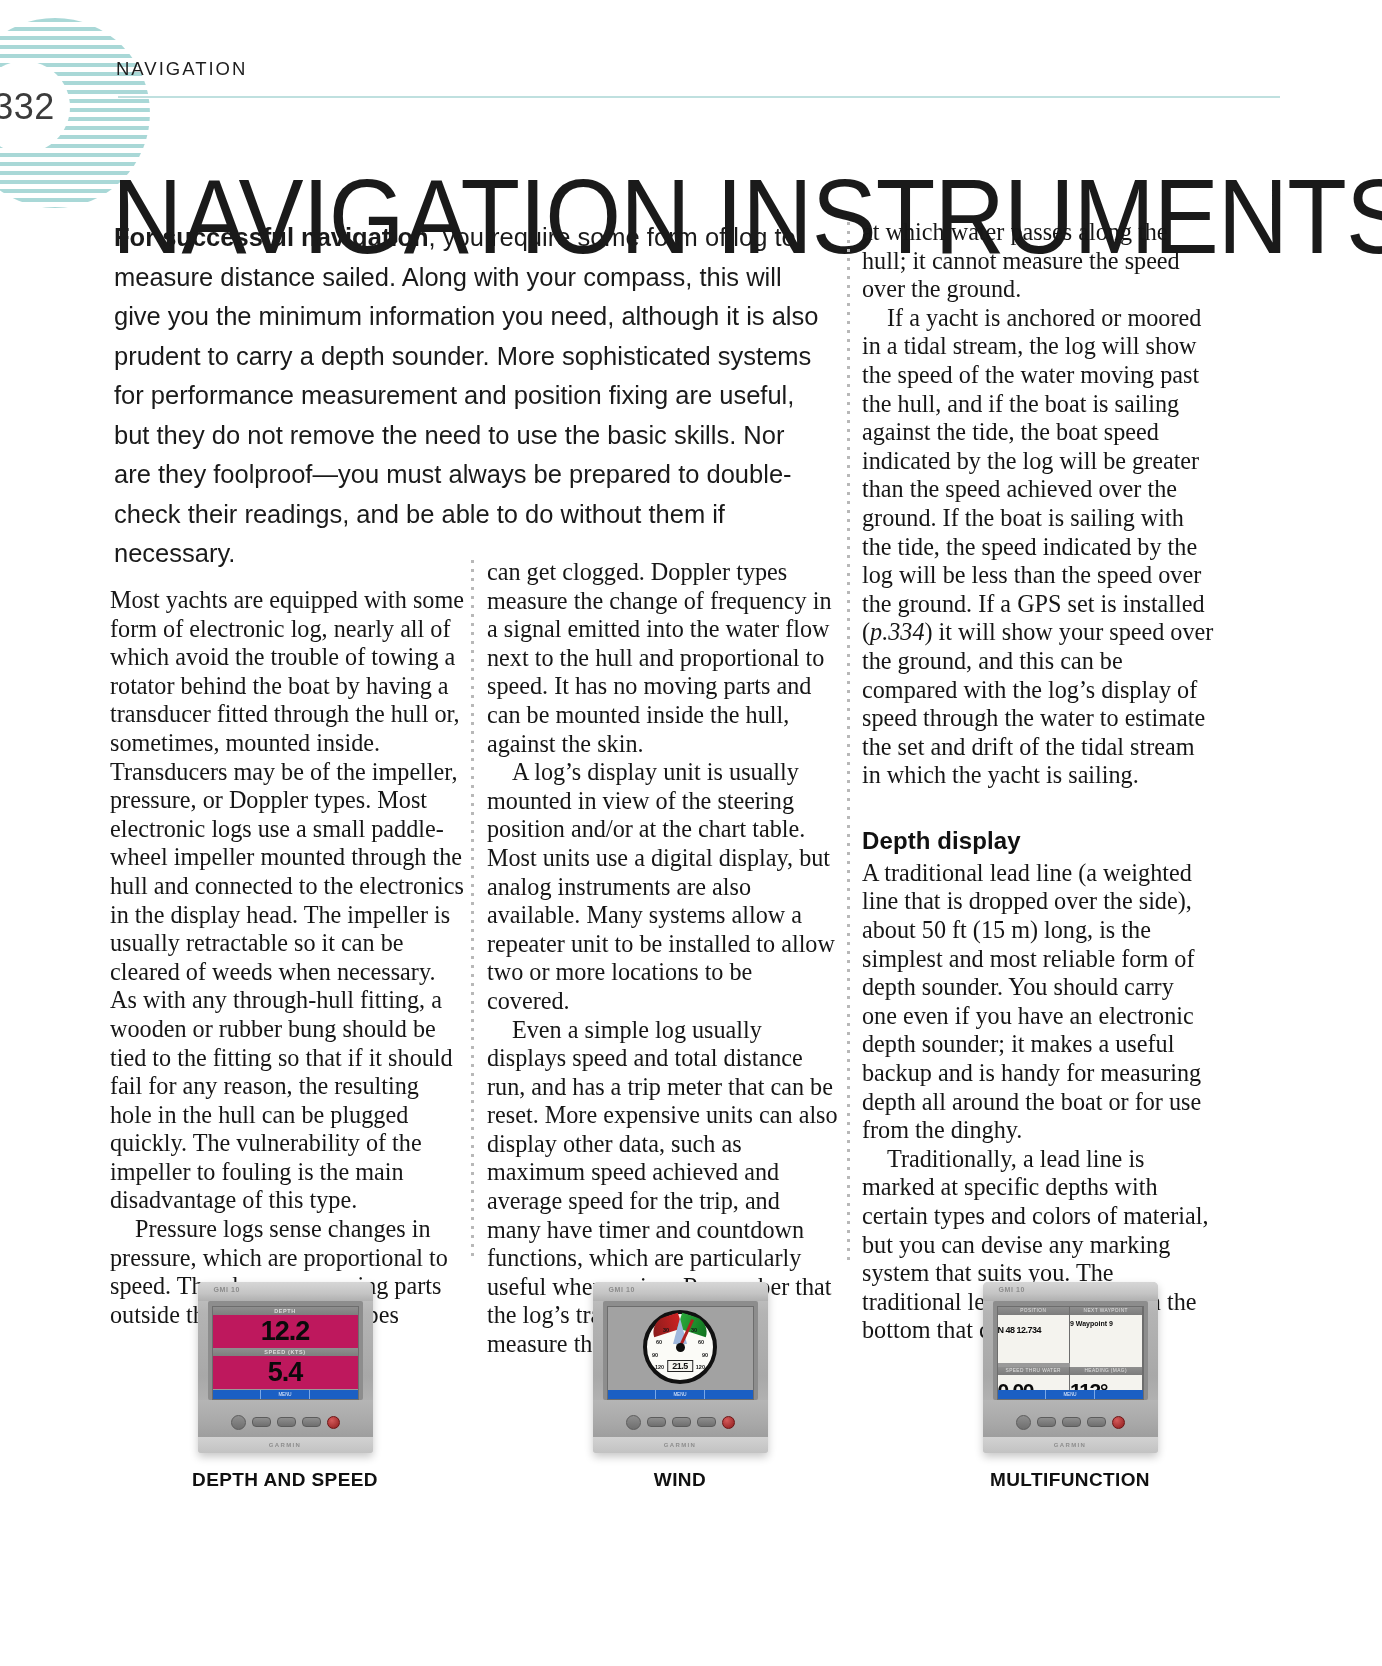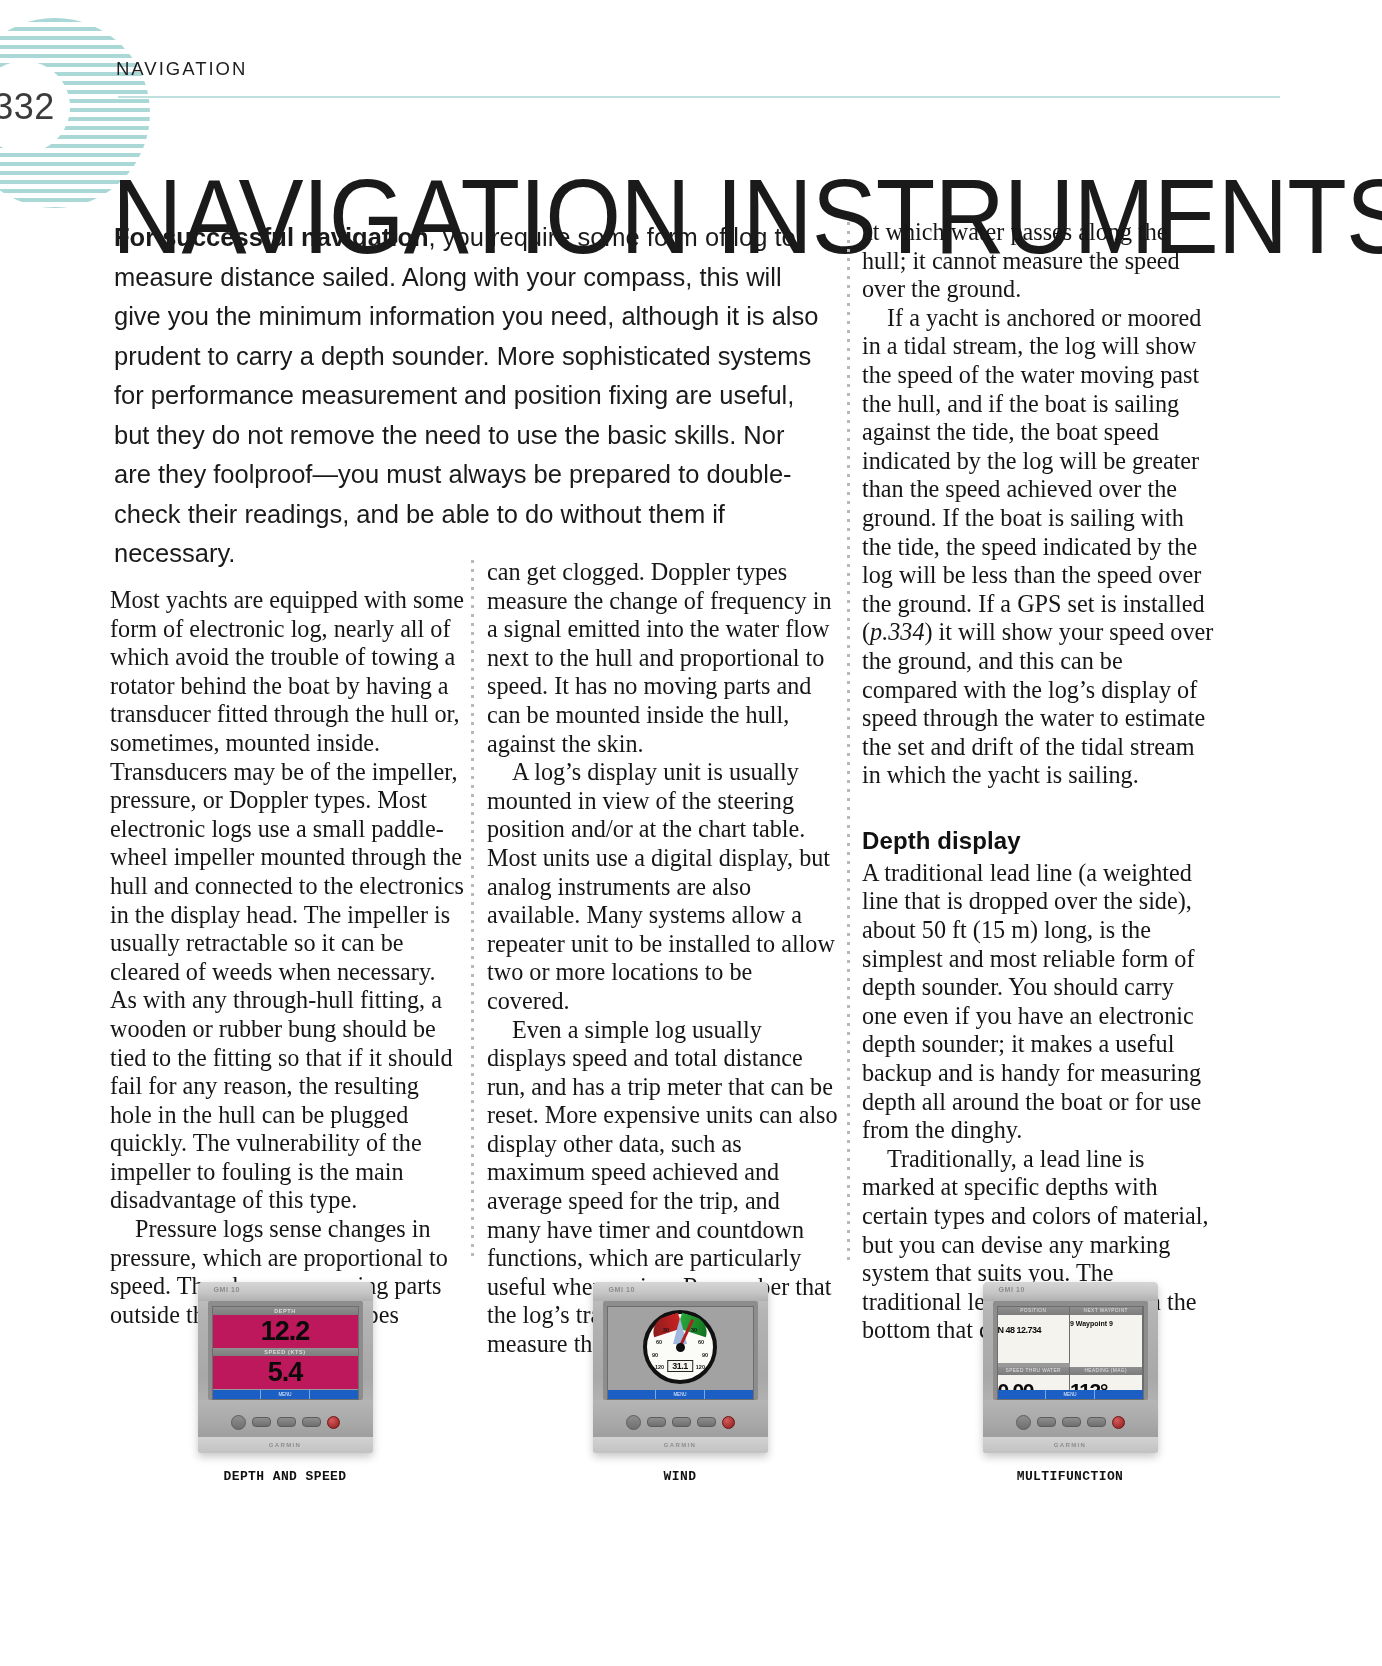--- a/index.html
+++ b/index.html
@@ -392,22 +392,22 @@
     font-size: 6px;
     color: #8d8d8d;
     letter-spacing: 1.4px;
     text-align: center;
     line-height: 16px;
     font-weight: 600;
   }
 
   .fig-caption {
     margin-top: 16px;
-    font-family: Liberation Mono, monospace;
-    font-size: 13px;
+    font-family: Liberation Sans, sans-serif;
+    font-size: 19px;
     font-weight: 700;
     letter-spacing: 0.4px;
     color: #111;
   }
 </style>
 </head>
 <body>
 
 <div class="folio-deco">
   <div class="folio-bubble">
@@ -497,21 +497,21 @@
                 <span class="gt-60l">60</span>
                 <span class="gt-60r">60</span>
                 <span class="gt-90l">90</span>
                 <span class="gt-90r">90</span>
                 <span class="gt-120l">120</span>
                 <span class="gt-120r">120</span>
               </div>
               <div class="gauge-needle"></div>
               <div class="gauge-hub"></div>
               <div class="gauge-label-small">TRUE</div>
-              <div class="gauge-readout">31.1</div>
+              <div class="gauge-readout">21.5</div>
             </div>
           </div>
           <div class="lcd-softkeys">
             <span></span>
             <span>MENU</span>
             <span></span>
           </div>
         </div>
       </div>
       <div class="device-bottom">

